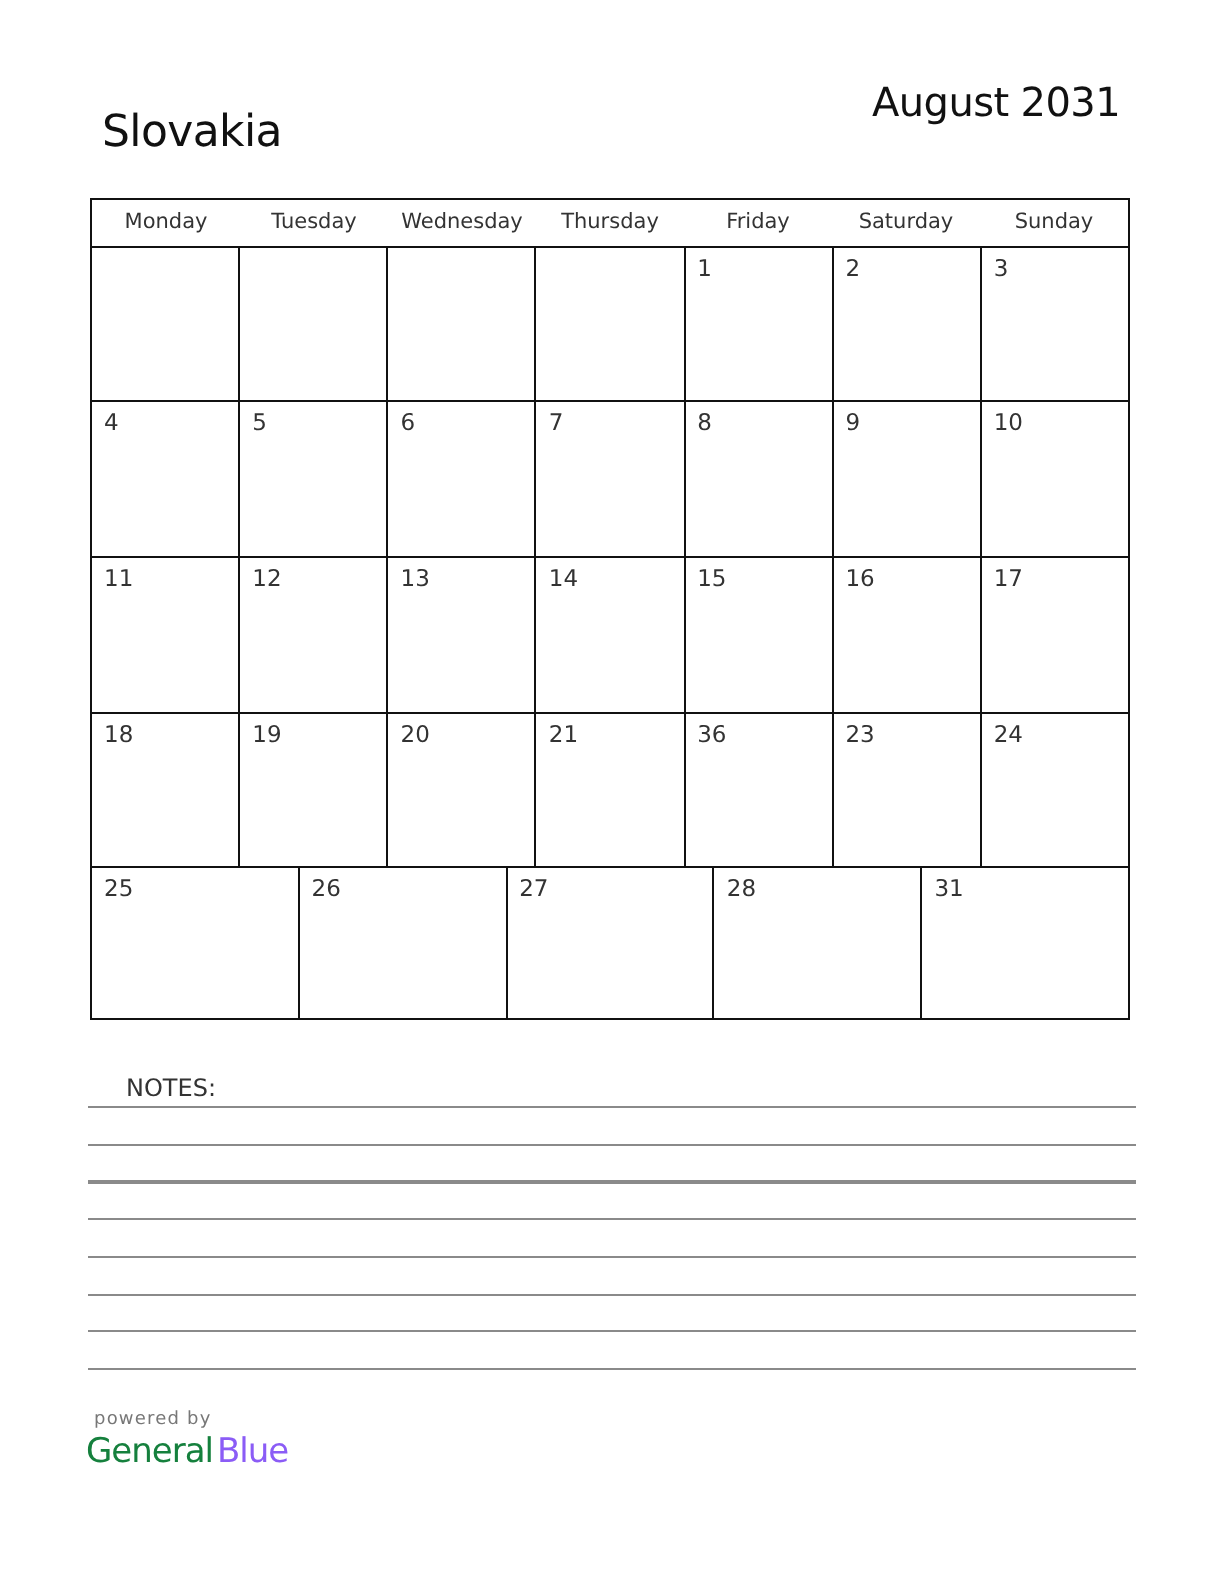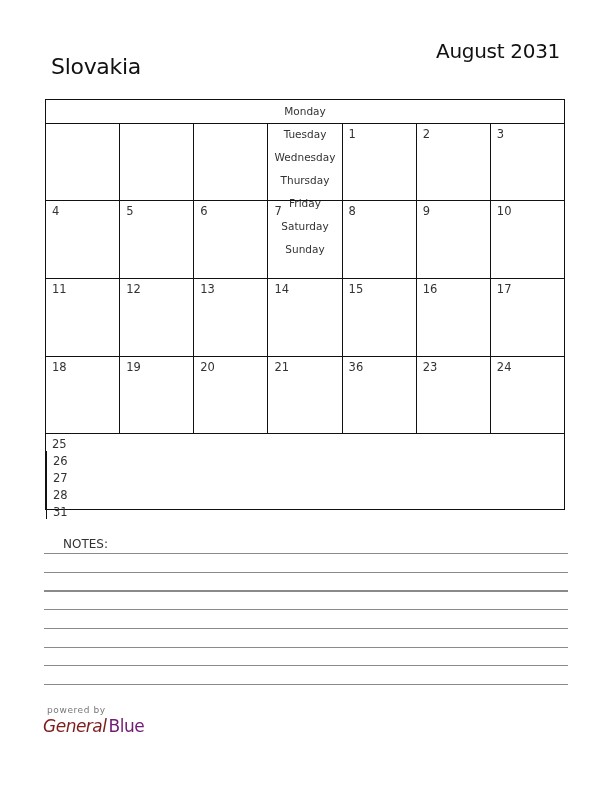--- a/index.html
+++ b/index.html
@@ -2,34 +2,34 @@
 <html><head>
 <meta charset="utf-8">
 <style>
   html, body { margin:0; padding:0; background:#ffffff; }
   body { width:612px; height:792px; position:relative; overflow:hidden;
          font-family:"DejaVu Sans", sans-serif; color:#222; }
   .title-left { position:absolute; left:51px; top:54px; font-size:22px; color:#111; letter-spacing:-0.3px; }
   .title-right { position:absolute; right:52px; top:39px; font-size:20px; color:#111; letter-spacing:-0.3px; }
   .grid { position:absolute; left:45px; top:99px; width:520px; height:411px;
           border:1.4px solid #111; box-sizing:border-box; }
-  .hdr { position:absolute; left:0; top:0; width:100%; height:24px; border-bottom:1.2px solid #111; box-sizing:border-box; display:flex;flex-direction:column; }
+  .hdr { position:absolute; left:0; top:0; width:100%; height:24px; border-bottom:1.2px solid #111; box-sizing:border-box; display:flex; }
   .hdr .h { flex:1; text-align:center; font-size:10.5px; line-height:23px; color:#333; }
   .row { position:absolute; left:0; width:100%; display:flex; border-bottom:1.2px solid #111; box-sizing:border-box; }
   .row:last-child { border-bottom:none; }
   .cell { flex:1; border-left:1.2px solid #111; box-sizing:border-box; position:relative; padding:3px 0 0 6px; }
   .cell:first-child { border-left:none; }
   .num { font-size:11.5px; color:#333; display:block; }
   .evt { font-size:9.5px; color:#333; line-height:12px; margin-top:1px; display:block; width:68px; }
   .notes-label { position:absolute; left:63px; top:537px; font-size:12px; color:#333; }
   .line { position:absolute; left:44px; width:524px; height:1.2px; background:#8a8a8a; }
   .powered { position:absolute; left:47px; top:705px; font-size:9px; color:#777; letter-spacing:0.6px; }
   .brand { position:absolute; left:43px; top:716px; font-size:17px; letter-spacing:-0.5px; }
-  .brand .g { color:#7f1d1d;font-style:italic; }
-  .brand .b { color:#701a75; margin-left:2px;margin-top:20px; }
+  .brand .g { color:#15803d; }
+  .brand .b { color:#8b5cf6; margin-left:2px;margin-top:20px; }
 </style>
 </head>
 <body>
 
 <div class="title-left">Slovakia</div>
 <div class="title-right">August 2031</div>
 
 <div class="grid">
   <div class="hdr">
     <div class="h">Monday</div>
@@ -126,21 +126,21 @@
         <div class="cell">
           <span class="num">36</span>
         </div>
         <div class="cell">
           <span class="num">23</span>
         </div>
         <div class="cell">
           <span class="num">24</span>
         </div>
       </div>
-      <div class="row" style="top: 334px; height: 76px; flex-direction: column;">
+      <div class="row" style="top: 334px; height: 76px;">
         <div class="cell">
           <span class="num">25</span>
         </div>
         <div class="cell">
           <span class="num">26</span>
         </div>
         <div class="cell">
           <span class="num">27</span>
         </div>
         <div class="cell">

